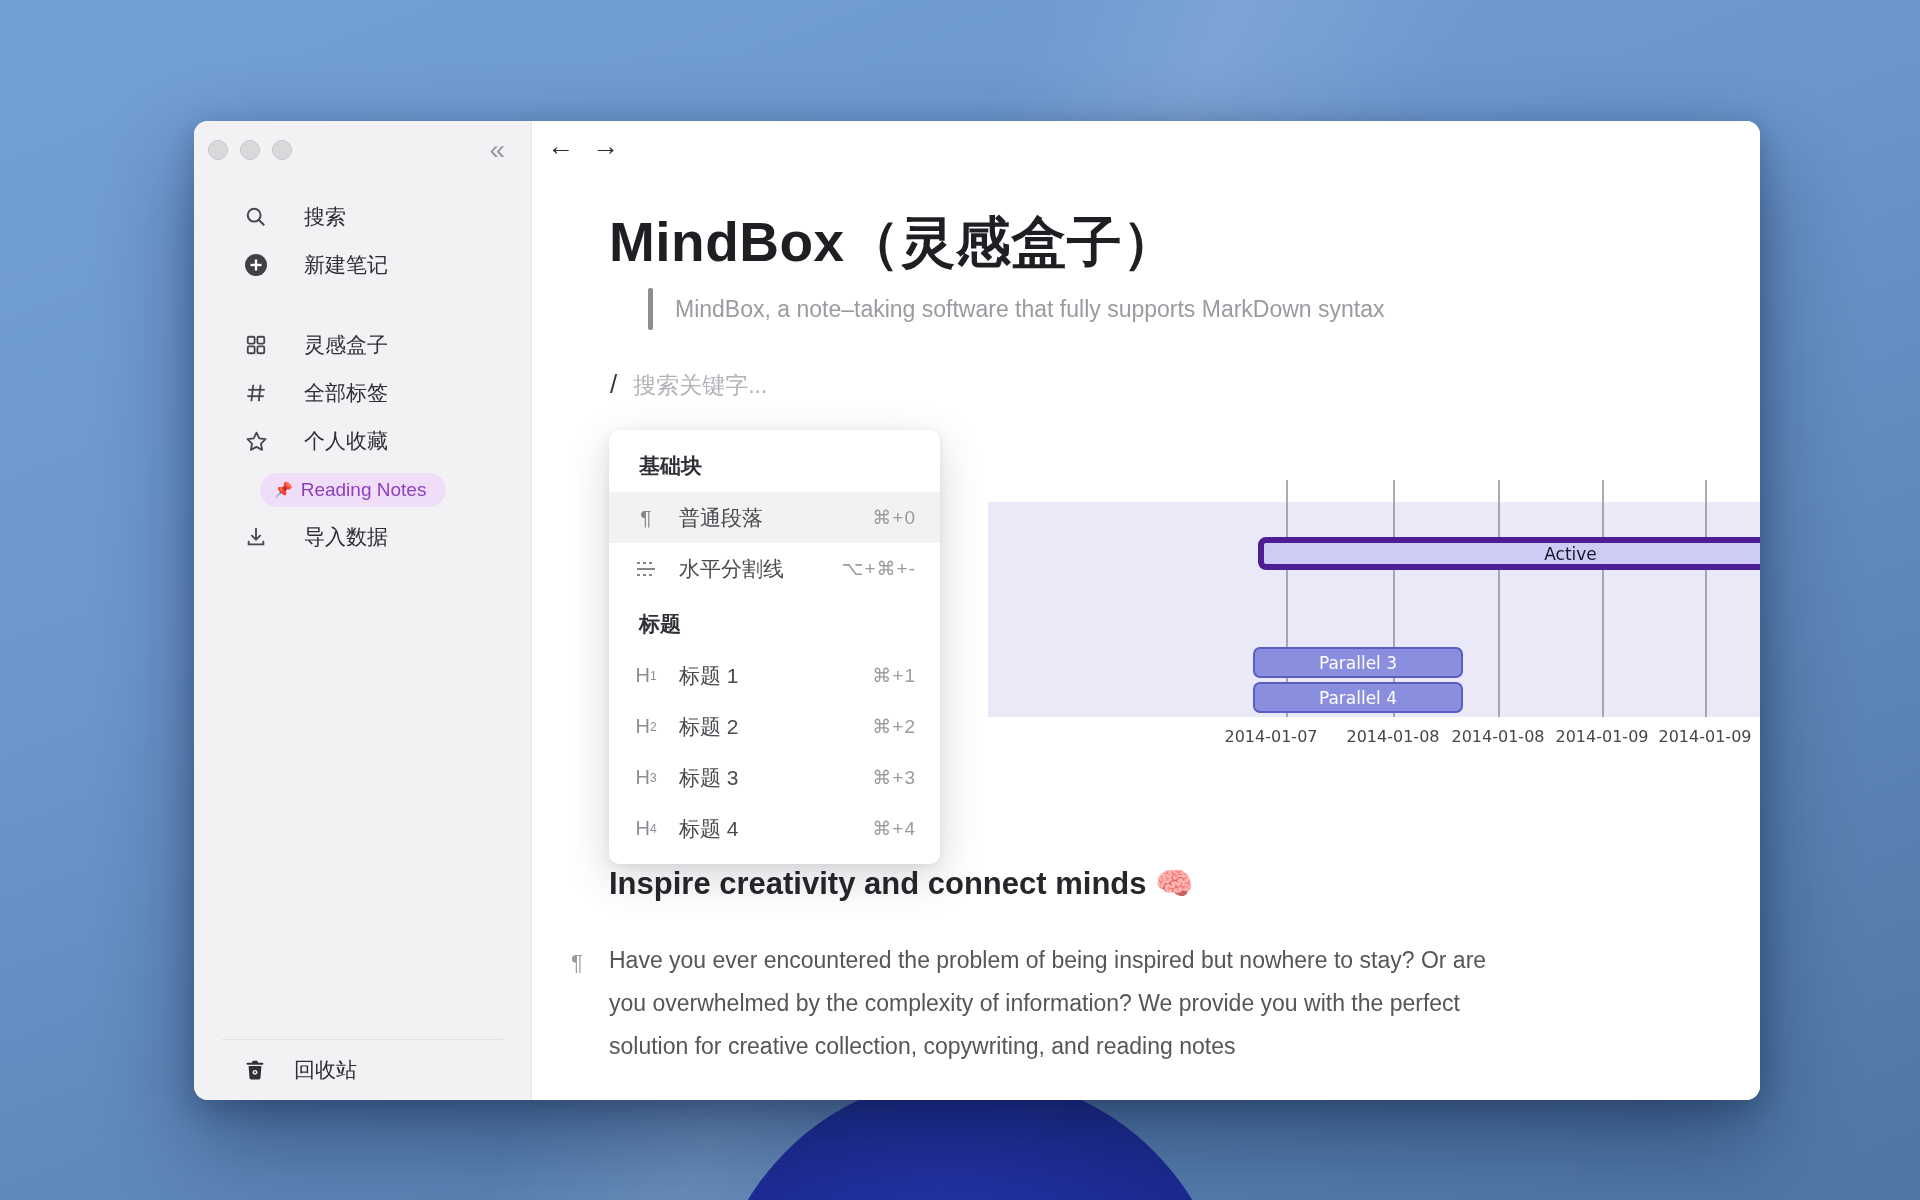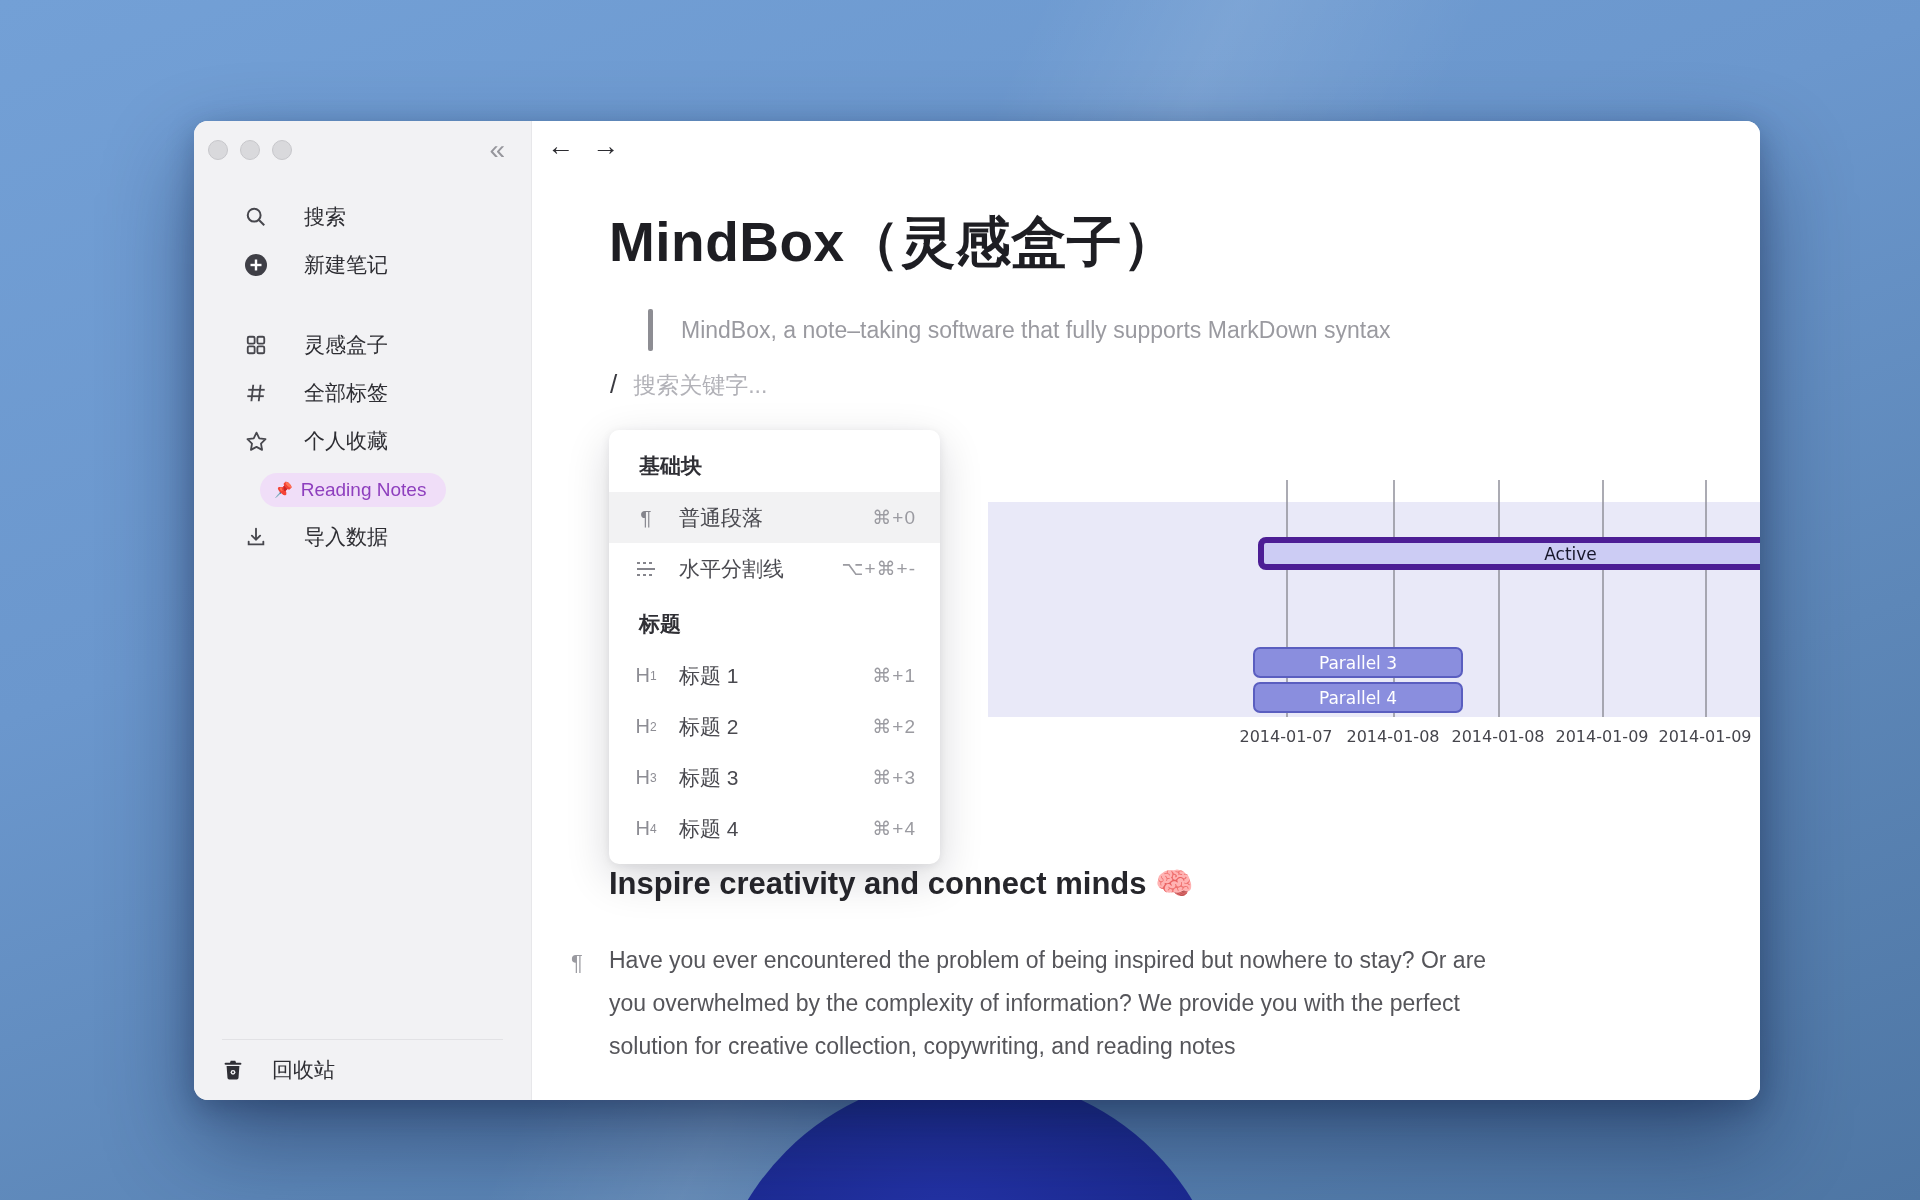--- a/index.html
+++ b/index.html
@@ -47,33 +47,33 @@
   }
   .side-item .ico { width:24px; height:24px; flex:0 0 24px; display:flex; align-items:center; justify-content:center; color:#47474d; }
   .side-gap { height:32px; }
   .tag-pill {
     margin:8px 0 6px 66px; display:inline-flex; align-items:center; gap:8px;
     background:#f0def8; color:#8e3fbe; border-radius:18px;
     padding:6px 20px 6px 14px; font-size:19px; width:max-content;
   }
   .side-footer { position:absolute; left:0; bottom:0; width:100%; }
   .side-divider { margin:0 28px; border-top:1px solid #e2e2e5; }
-  .trash-item { display:flex; align-items:center; height:60px; padding-left:28px; gap:28px; font-size:21px; color:#2e2e33; }
+  .trash-item { display:flex; align-items:center; height:60px; padding-left:50px; gap:28px; font-size:21px; color:#2e2e33; }
 
   
   .content { position:absolute; left:338px; top:0; right:0; bottom:0; background:#fff; }
   .nav-arrows { position:absolute; left:15px; top:10px; display:flex; gap:18px; font-size:27px; color:#2c2c31; }
   .nav-arrows span { cursor:default; }
 
   .page-title {
     position:absolute; left:77px; top:85px;
     font-size:55px; font-weight:700; color:#1e1e23; letter-spacing:.5px;
   }
   .quote-block {
-    position:absolute; left:77px; top:188px; display:flex; align-items:center; gap:28px;padding-left:39px;
+    position:absolute; left:77px; top:167px; display:flex; align-items:center; gap:22px;padding-left:39px;
   }
   .quote-bar { width:5px; height:42px; background:#8d8d93; border-radius:2px; }
   .quote-text { font-size:23px; color:#9a9aa0; }
   .slash-row { position:absolute; left:78px; top:248px; display:flex; align-items:baseline; gap:16px; }
   .slash-char { font-size:26px; color:#3a3a40; }
   .slash-placeholder { font-size:23px; color:#b2b2b8; }
 
   
   .gantt { position:absolute; left:456px; top:354px; width:980px; height:300px; z-index:1;
            font-family:"DejaVu Sans", sans-serif; }
@@ -264,21 +264,21 @@
       <div class="gantt-bar bar-active">
         <span>Active</span>
       </div>
       <div class="gantt-bar bar-task bar-p3">
         <span>Parallel 3</span>
       </div>
       <div class="gantt-bar bar-task bar-p4">
         <span>Parallel 4</span>
       </div>
 
-      <div class="tick-label" style="left:298px;">2014-01-07</div>
+      <div class="tick-label" style="left:283px;">2014-01-07</div>
       <div class="tick-label" style="left:405px;">2014-01-08</div>
       <div class="tick-label" style="left:510px;">2014-01-08</div>
       <div class="tick-label" style="left:614px;">2014-01-09</div>
       <div class="tick-label" style="left:717px;">2014-01-09</div>
 
     </div>
 
     <div class="note-h2">Inspire creativity and connect minds 🧠</div>
 
     <div class="note-para">

